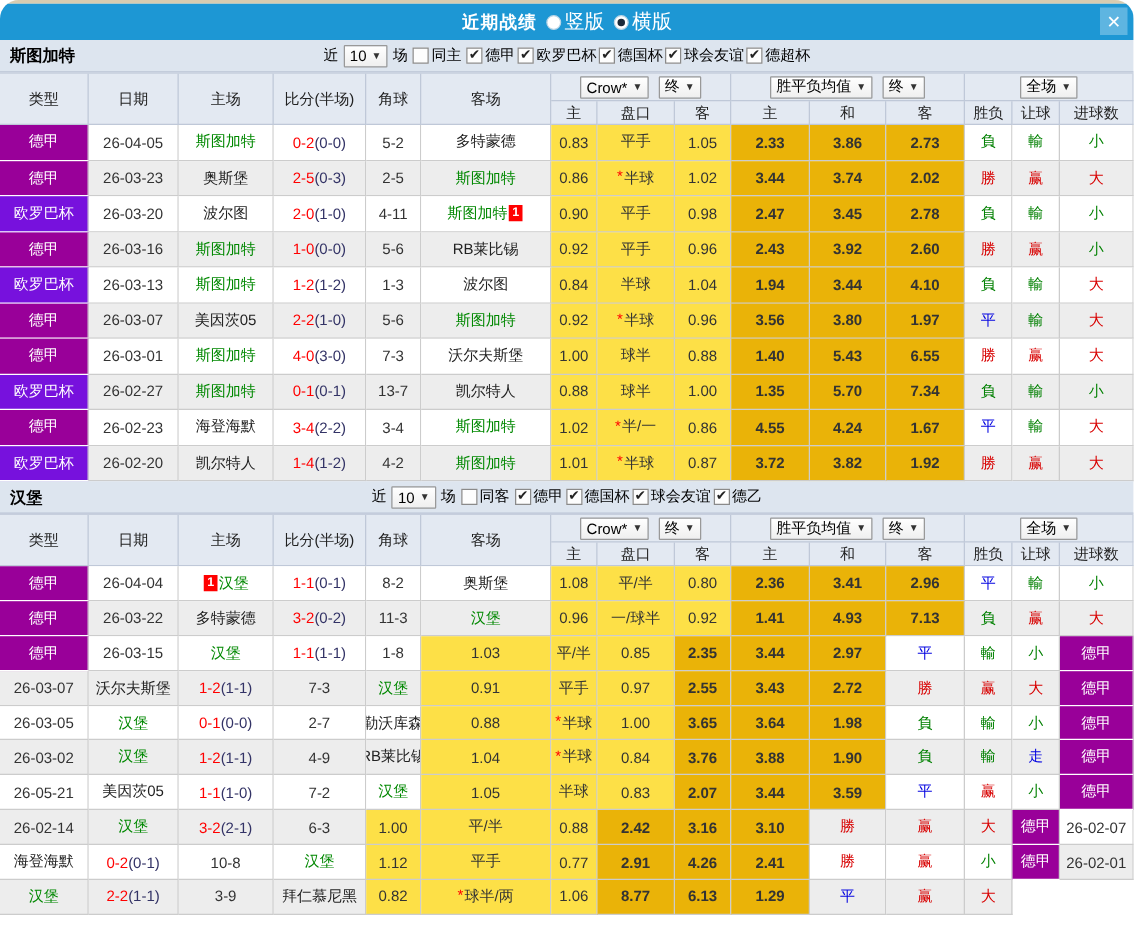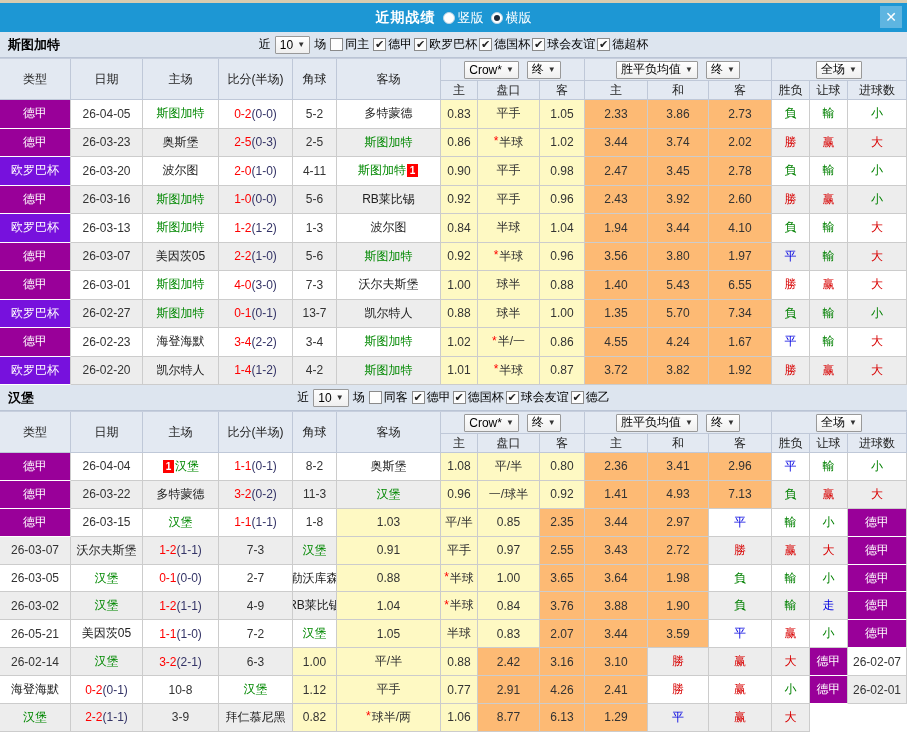--- a/index.html
+++ b/index.html
@@ -1,42 +1,42 @@
 <!DOCTYPE html>
 <html><head>
 <meta charset="utf-8">
 <style>
   html,body{margin:0;padding:0;background:#fff;}
   body{font-family:"Liberation Sans","DejaVu Sans",sans-serif;}
-  .page{width:907px;height:756px;position:relative;background:#fff;overflow:hidden;}
+  .page{width:907px;height:756px;position:relative;background:#fff;overflow:hidden;border-radius:15px;}
   .topstrip{height:3px;background:#d8ccb0;}
   .titlebar{height:29px;background:#1d97d4;display:flex;align-items:center;justify-content:center;position:relative;color:#fff;}
   .titlegrp{display:flex;align-items:center;gap:7px;}
   .title{font-weight:bold;font-size:14px;letter-spacing:1px;}
-  .radio-wrap{display:inline-flex;align-items:center;gap:3px;font-size:13px;cursor:pointer;}
+  .radio-wrap{display:inline-flex;align-items:center;gap:3px;font-size:16px;cursor:pointer;}
   .radio{width:12px;height:12px;border-radius:50%;background:#fff;display:inline-flex;align-items:center;justify-content:center;box-sizing:border-box;border:1px solid #bcd6e6;}
   .radio.checked::after{content:"";width:6px;height:6px;border-radius:50%;background:#1b2a3a;}
   .close{position:absolute;right:5px;top:3px;width:22px;height:22px;background:#5eb5e1;color:#fff;font-size:14px;font-weight:bold;display:flex;align-items:center;justify-content:center;cursor:pointer;}
   .secheader{height:26px;background:#dde5ef;border-bottom:1px solid #bac4d5;display:flex;align-items:center;position:relative;box-sizing:border-box;}
   .team{position:absolute;left:8px;font-weight:bold;font-size:13px;color:#000;}
   .filters{margin:0 auto;display:flex;align-items:center;gap:4px;font-size:12px;color:#000;}
   .leagues{display:inline-flex;align-items:center;gap:2px;}
   .sel{display:inline-flex;align-items:center;gap:4px;border:1px solid #999;background:linear-gradient(#ffffff,#efefef);padding:0 4px;height:18px;font-size:12px;color:#000;cursor:pointer;box-sizing:border-box;border-radius:1px;}
   .arr{font-size:8px;color:#333;}
   .cbwrap{display:inline-flex;align-items:center;gap:2px;cursor:pointer;}
   .cb{width:13px;height:13px;border:1px solid #8a8a8a;background:#fdfdfd;box-sizing:border-box;display:inline-flex;align-items:center;justify-content:center;font-size:11px;line-height:1;color:#222;}
   .grid{display:grid;grid-template-columns:71px 72px 76px 74px 44px 104px 37px 62px 45px 63px 61px 63px 38px 38px 59px;}
   .thead{grid-template-rows:22px 19px;background:#e3e9f2;border-top:1px solid #c6cedd;box-sizing:border-box;}
   .hc{display:flex;align-items:center;justify-content:center;font-size:12px;color:#222;border-right:1px solid #bfc8d8;border-bottom:1px solid #bfc8d8;box-sizing:border-box;white-space:nowrap;overflow:hidden;}
   .hgroup{gap:8px;}
   .c{display:flex;align-items:center;justify-content:center;font-size:12px;color:#333;border-right:1px solid #ccc;border-bottom:1px solid #ccc;box-sizing:border-box;background:#fff;white-space:nowrap;overflow:hidden;}
   .c.stripe{background:#ededed;}
   .c.type{color:#fff;border-bottom:1px solid #fff;}
-  .c.crown{background:#fef9c3;}
-  .c.avg{background:#fdba74;}
+  .c.crown{background:#fde047;}
+  .c.avg{background:#eab308;font-weight:bold;}
   .rows0{grid-auto-rows:28.5px;}
   .rows1{grid-auto-rows:27.9px;}
   .score{color:#ff0000;}
   .half{color:#333366;}
   .tg{color:#008800;}
   .tb{color:#222;}
   .badge{background:#ff0000;color:#fff;font-size:10px;font-weight:bold;width:11px;height:13px;display:inline-flex;align-items:center;justify-content:center;margin:0 1px;}
   .star{color:#ff0000;margin-right:1px;position:relative;top:-1px;font-style:normal;}
   .summary{height:26px;line-height:26px;text-align:center;font-size:13px;}
   .summary span{display:inline;}

